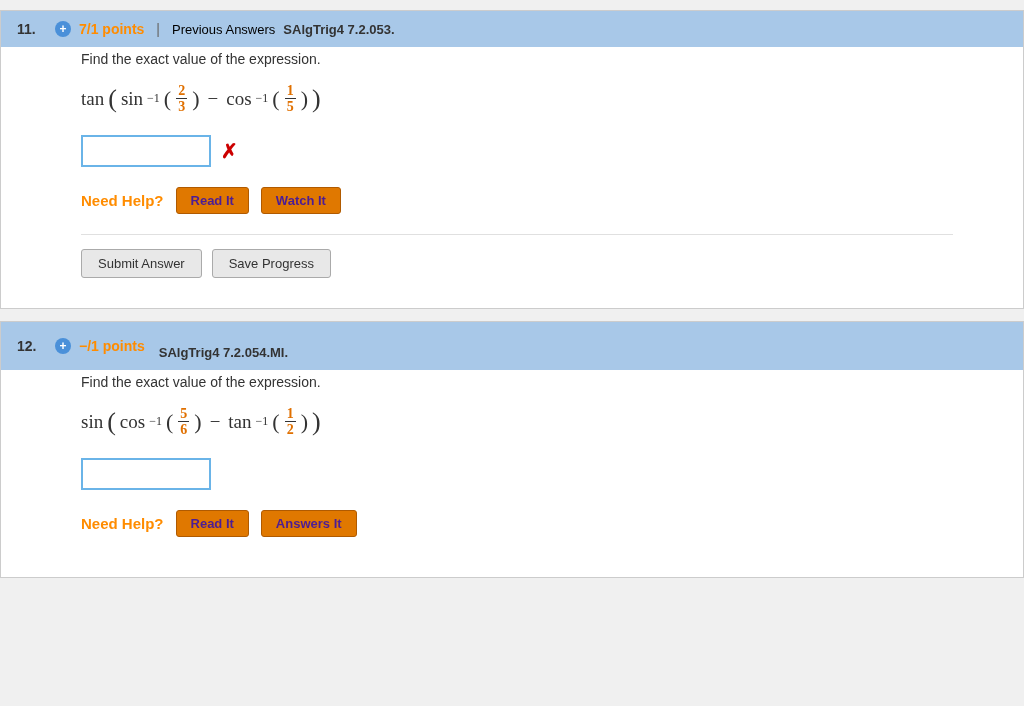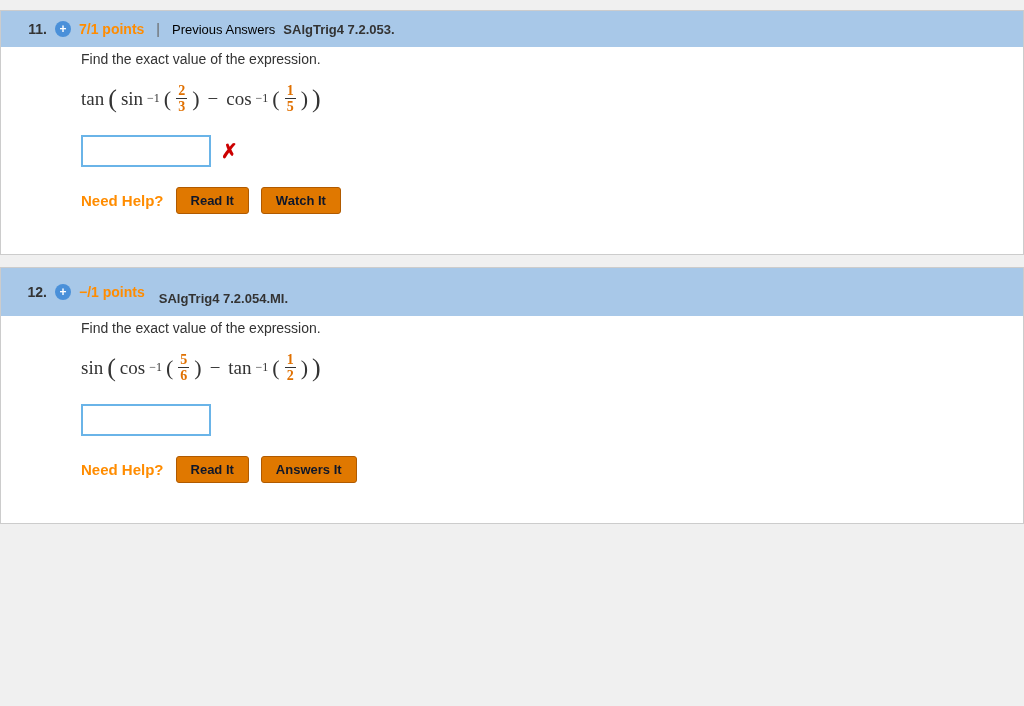--- a/index.html
+++ b/index.html
@@ -19,21 +19,20 @@
       margin-bottom: 12px;
       border: 1px solid #ccc;
     }
     .question-header {
       background: #a8c8e8;
       padding: 10px 16px;
       display: flex;
       align-items: center;
       gap: 8px;
       font-size: 14px;
-      text-align: right;
     }
     .question-number {
       font-weight: bold;
       color: #333;
       min-width: 30px;
     }
     .plus-icon {
       width: 16px;
       height: 16px;
       background: #4a90d9;
@@ -130,21 +129,21 @@
       gap: 12px;
       margin-bottom: 20px;
     }
     .need-help-label {
       color: #ff8c00;
       font-weight: bold;
       font-size: 15px;
     }
     .help-button {
       background: #e07800;
-      color: #0f172a;
+      color: #4c1d95;
       border: none;
       padding: 5px 14px;
       font-size: 13px;
       font-weight: bold;
       cursor: pointer;
       border-radius: 3px;
       border: 1px solid #b05a00;
     }
     .action-row {
       display: flex;
@@ -213,20 +212,24 @@
         <input type="text" class="answer-input" value="" style="">
         <span class="x-mark">✗</span>
       </div>
 
       <div class="need-help-row">
         <span class="need-help-label">Need Help?</span>
         <button class="help-button">Read It</button>
         <button class="help-button">Watch It</button>
       </div>
 
+      <div class="action-row">
+        <button class="action-button">Submit Answer</button>
+        <button class="action-button">Save Progress</button>
+      </div>
     </div>
   </div>
 
   <div class="question-block">
     <div class="question-header">
       <span class="question-number">12.</span>
       <span class="plus-icon">+</span>
       <span class="points-text">−/1 points</span>
       <span class="problem-ref" style="margin-left:6px;margin-top:13px;">SAlgTrig4 7.2.054.MI.</span>
     </div>

